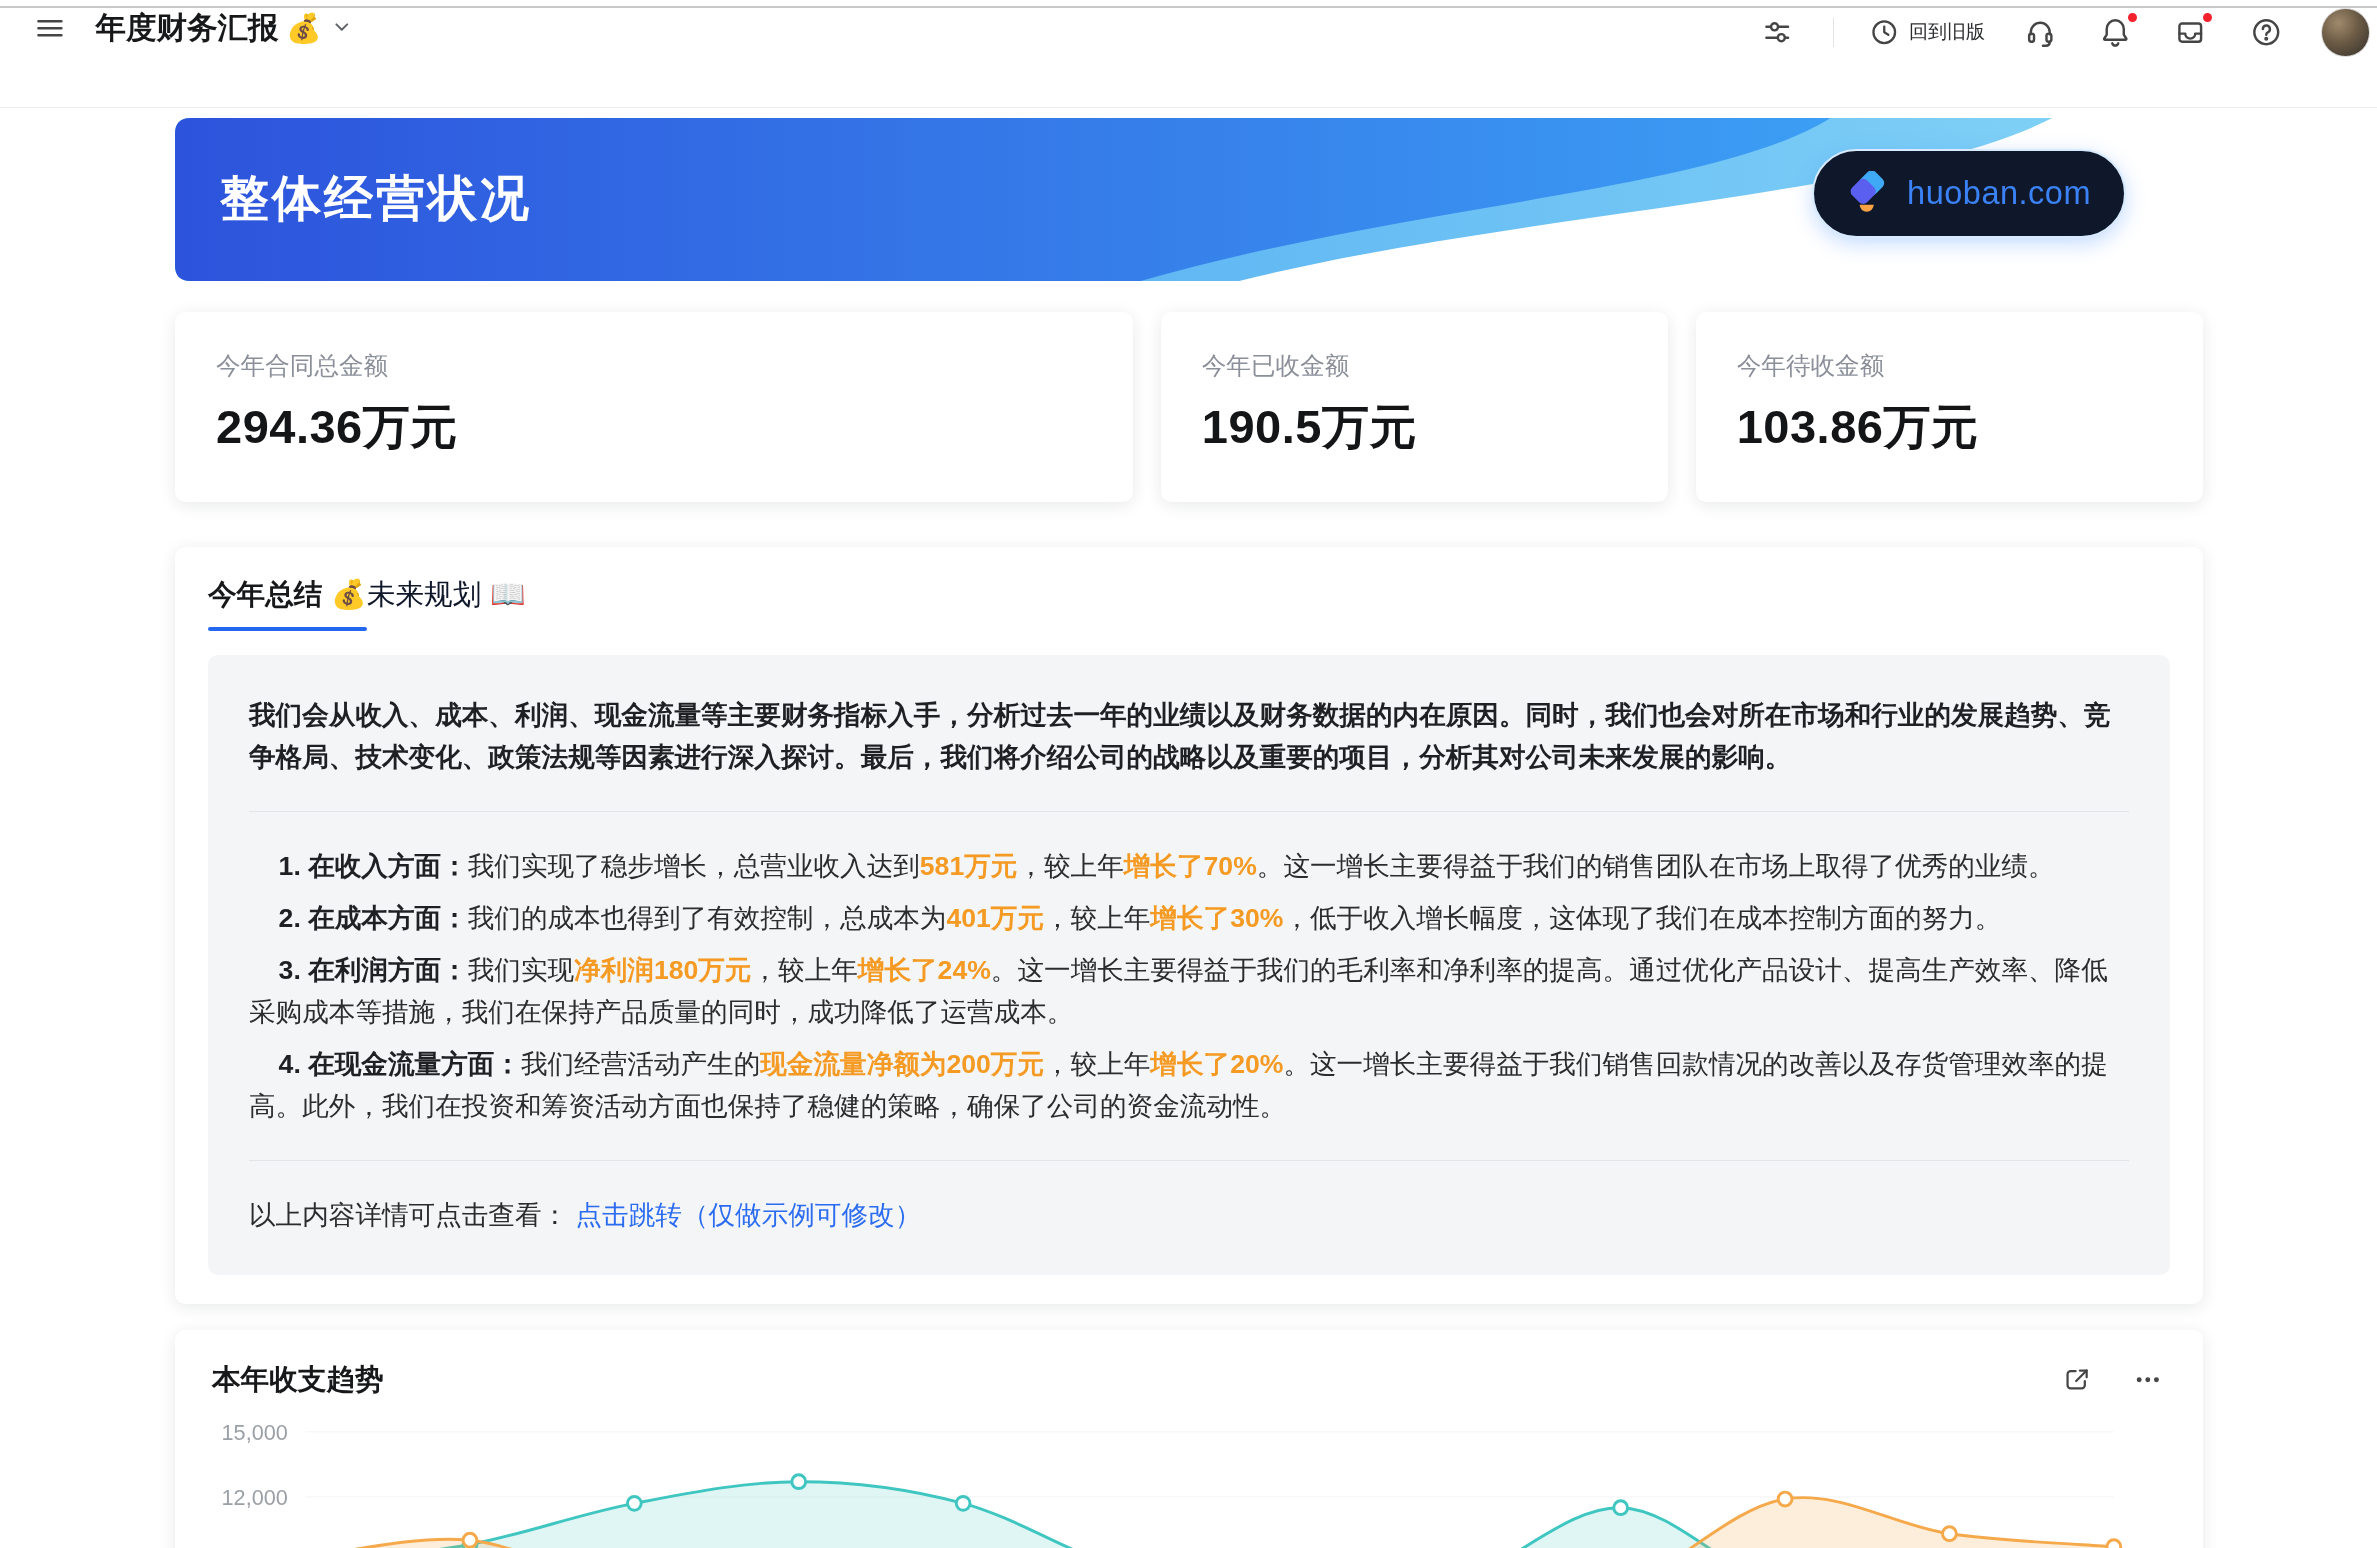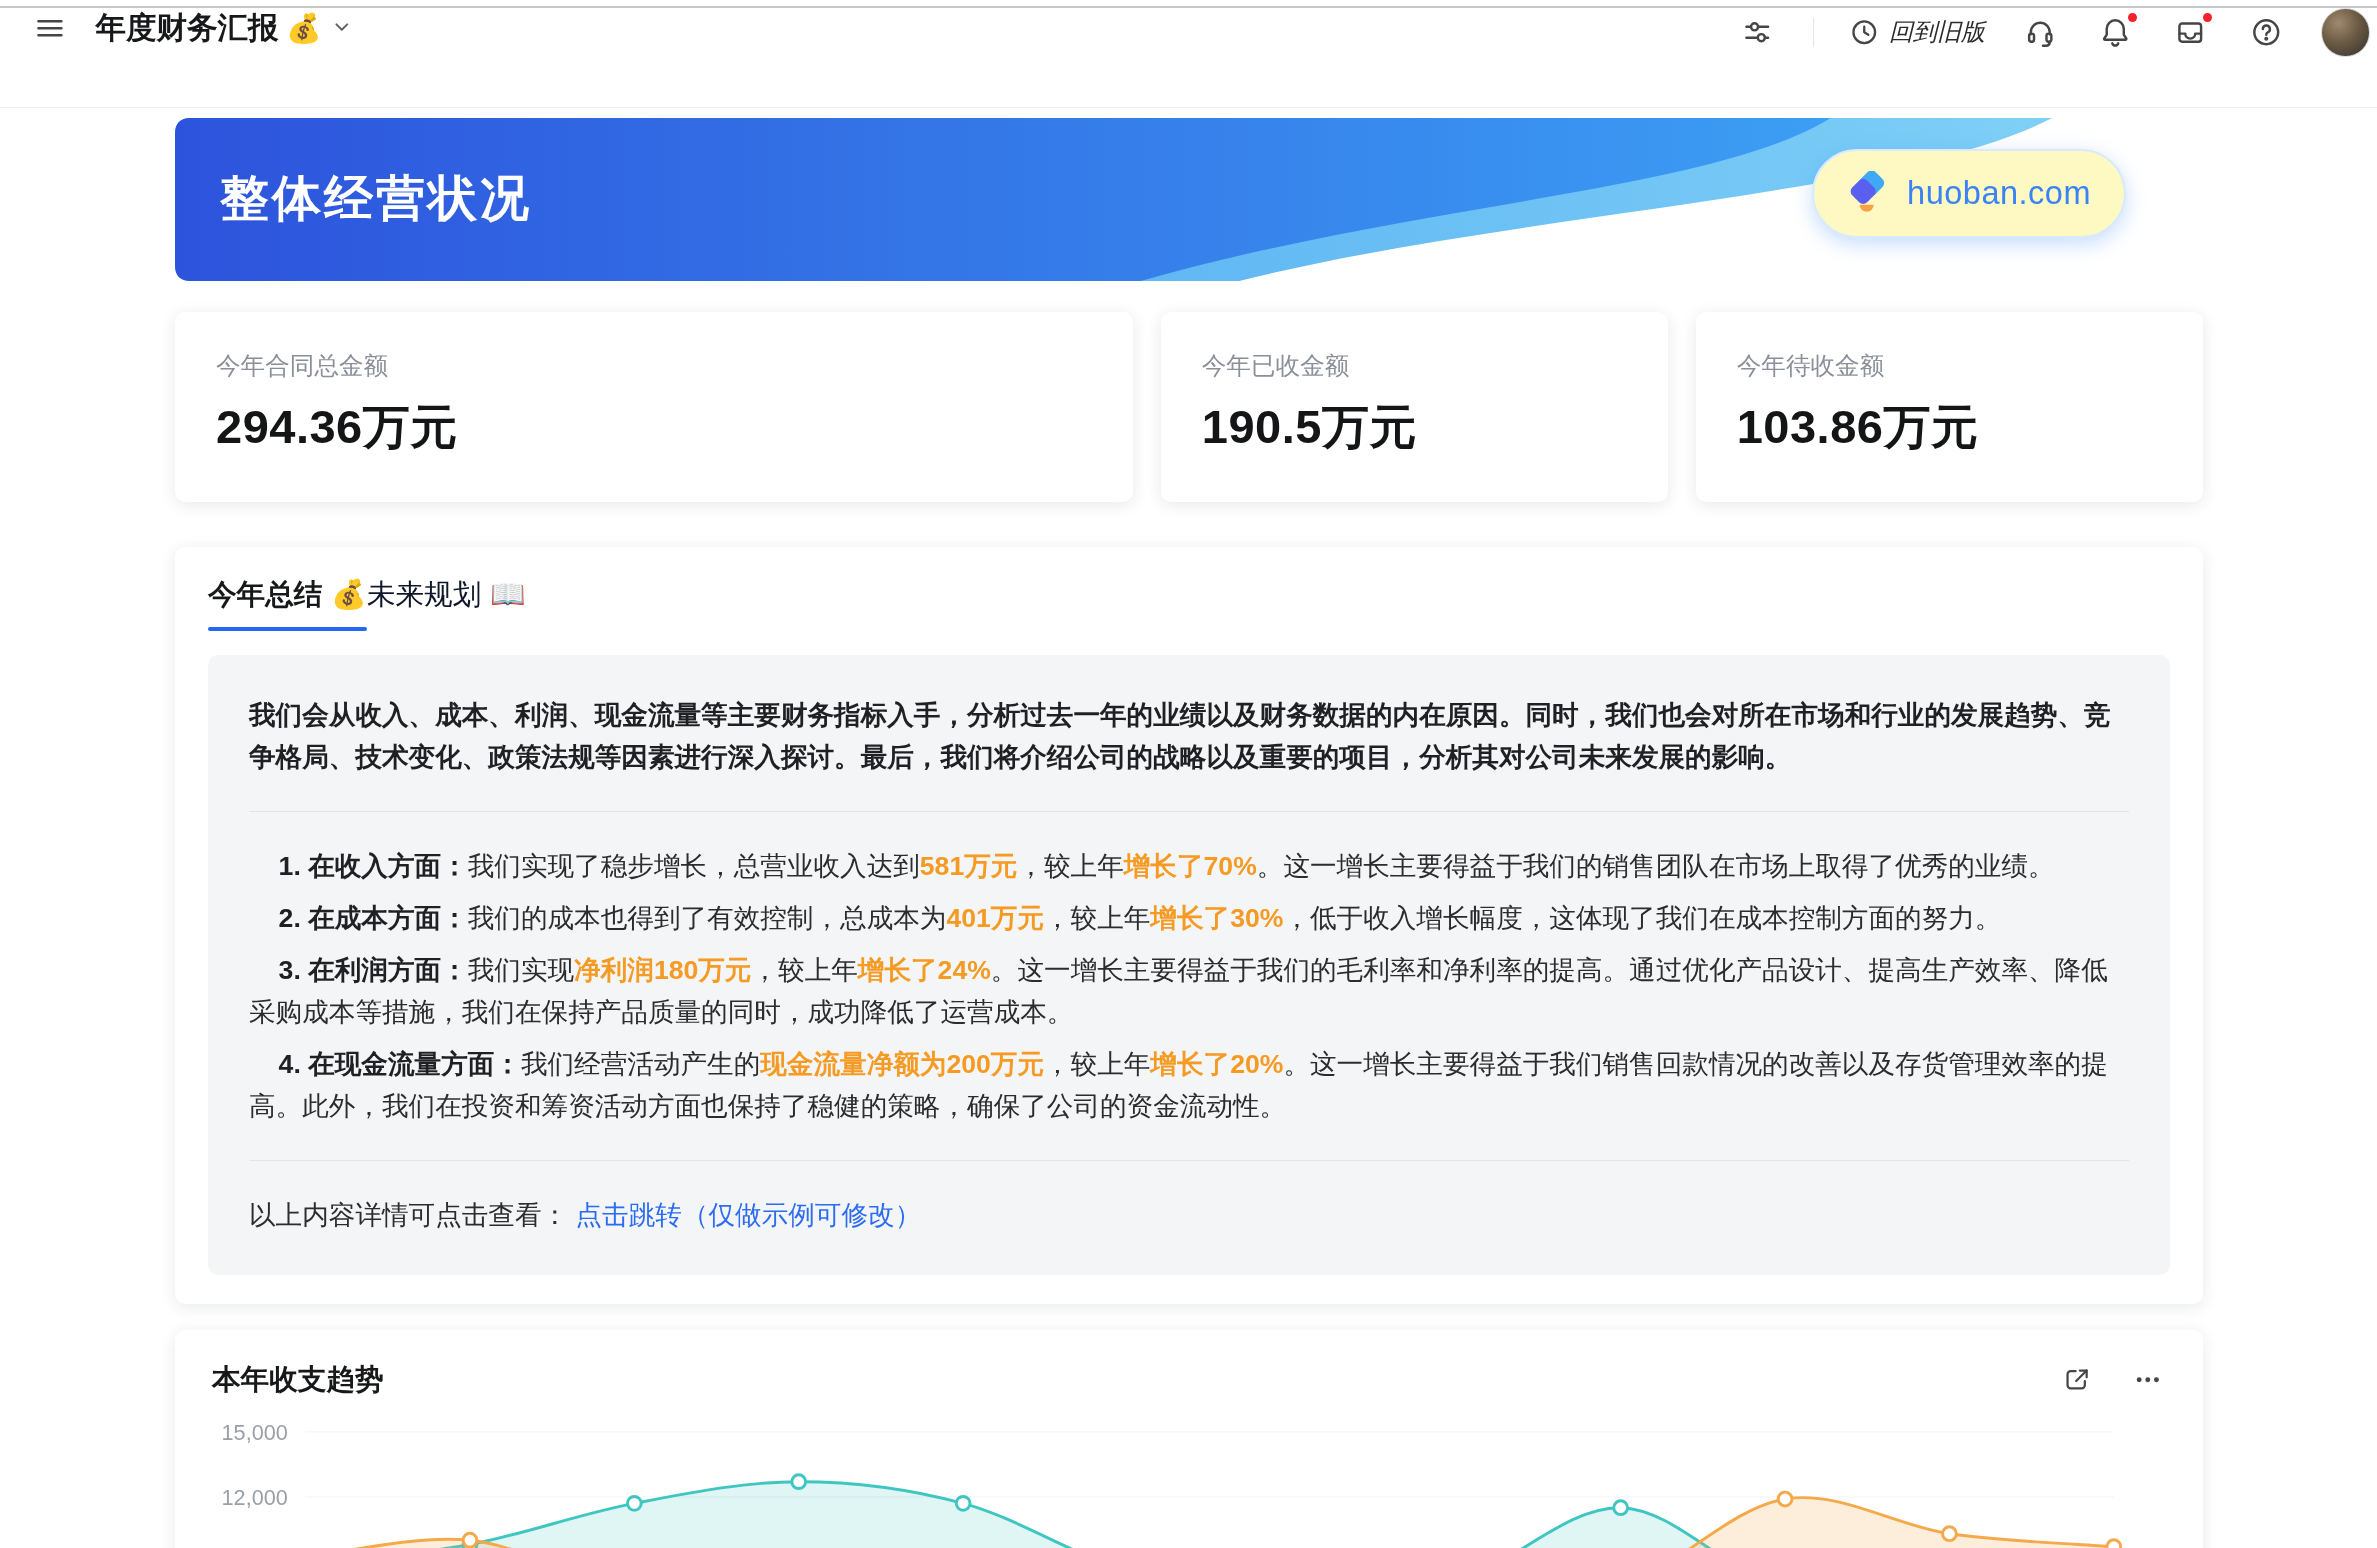--- a/index.html
+++ b/index.html
@@ -14,39 +14,39 @@
     display:flex; align-items:flex-start; padding:0 25.6px 0 29.6px; }
   .icon-btn { background:none; border:none; color:#454545; display:flex; align-items:center;
     justify-content:center; cursor:pointer; position:relative; padding:3.9px; }
   .icon-btn svg { width:32.5px; height:32.5px; }
   .nav-title { display:flex; align-items:center; gap:7.9px; margin-left:25.6px; cursor:pointer; }
   .nav-title .t { font-size:30.5px; font-weight:700; color:#17181a; }
   .emoji { font-size:28.6px; line-height:1; }
   .chev svg { width:23.6px; height:23.6px; color:#5f6368; }
   .nav-right { margin-left:auto; display:flex; align-items:center; gap:35px; }
   .v-divider { width:1px; height:29.6px; background:#e3e4e6; }
-  .back-old { display:flex; align-items:center; gap:9.9px; font-size:24px; color:#2b2c2e;
-    background:none; border:none; cursor:pointer;font-style:italic; }
+  .back-old { display:flex; align-items:center; gap:9.9px; font-size:19px; color:#2b2c2e;
+    background:none; border:none; cursor:pointer; }
   .back-old svg { width:30.5px; height:30.5px; color:#454545; }
   .badge-dot { position:absolute; top:-1px; right:-3px; width:12.8px; height:12.8px;
     border-radius:50%; background:#f5222d; border:2px solid #fff; }
   .avatar { width:49px; height:49px; border-radius:50%; flex:none; margin-right:-17.7px;
     background: radial-gradient(circle at 35% 30%, #a08a6d 0%, #6b5a44 45%, #32302b 100%);
     border:1px solid #d9d9d9; cursor:pointer; }
 
   
   .main { padding: 9.9px 175px 0 175px; background:#fff; }
 
   
   .banner { position:relative; height:163px; }
   .banner-shape { position:absolute; inset:0; width:100%; height:100%; display:block; }
   .banner-title { position:absolute; left:45px; top:50%; transform:translateY(-50%);
     font-size:49px; font-weight:700; color:#fff; letter-spacing:3px; }
   .logo-pill { position:absolute; right:77px; top:31.5px; height:89px; padding:0 33px;
-    display:flex; align-items:center; gap:14.8px; background:#fef9c3; border-radius:47px;
+    display:flex; align-items:center; gap:14.8px; background:#0f172a; border-radius:47px;
     border:2px solid #d7eaff; box-shadow: 0 5.9px 19.7px rgba(64,140,255,.30); cursor:pointer; }
   .logo-pill svg { width:45px; height:45px; }
   .logo-text { font-size:32.5px; font-weight:500; color:#3b82f6; letter-spacing:0.5px; }
 
   
   .card { background:#fff; border-radius:9.9px; box-shadow: 0 3px 15.8px rgba(31,35,41,.10); }
 
   
   .stats { display:flex; gap:27.6px; margin-top:31.5px; }
   .stat-card { padding:37px 41px 43px; }

